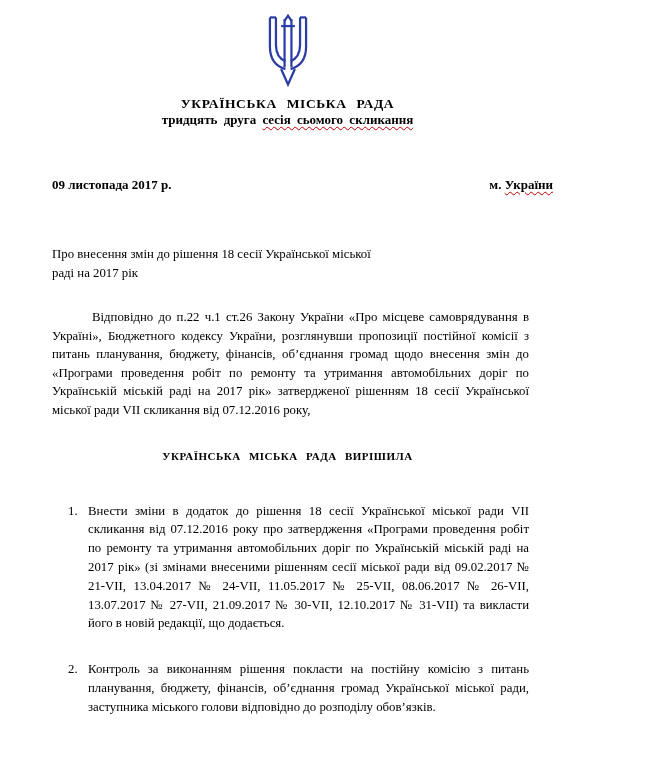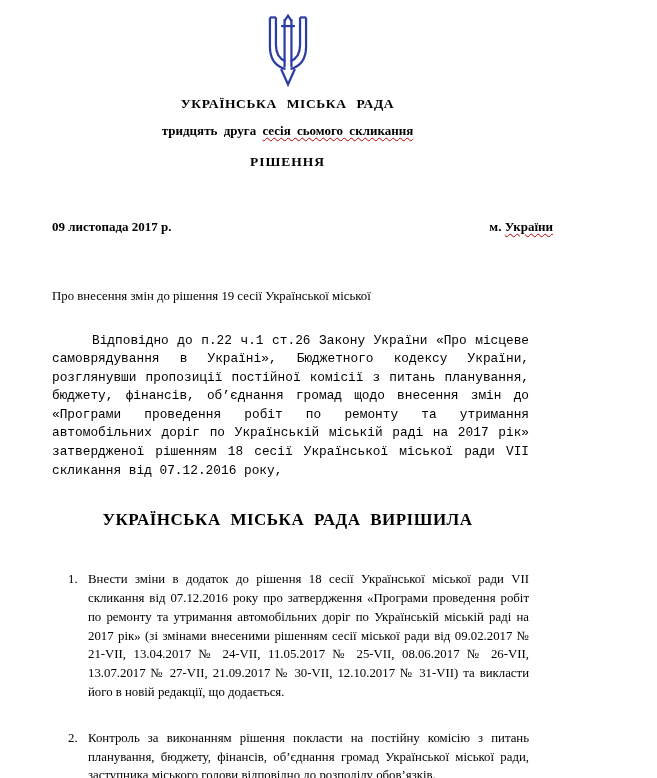--- a/index.html
+++ b/index.html
@@ -22,21 +22,20 @@
   }
   .org-title {
     margin-top: 6px;
     text-align: center;
     font-weight: bold;
     font-size: 13.5px;
     letter-spacing: 0.6px;
     word-spacing: 6px;
   }
   .session-line {
-    margin-top: 11px;
     text-align: center;
     font-weight: bold;
     font-size: 13px;
     word-spacing: 3px;
   }
   .doc-type {
     margin-top: 15px;
     text-align: center;
     font-weight: bold;
     font-size: 13.5px;
@@ -61,27 +60,26 @@
     margin: 52px 46px 0 52px;
     font-size: 12.8px;
     line-height: 18.5px;
   }
   .preamble {
     margin: 26px 46px 0 52px;
     font-size: 12.8px;
     line-height: 18.6px;
     text-align: justify;
     text-indent: 40px;
-    font-family: Liberation Mono, monospace;
   }
   .resolution-heading {
     margin-top: 30px;
     text-align: center;
     font-weight: bold;
-    font-size: 17px;
+    font-size: 11px;
     letter-spacing: 0.5px;
     word-spacing: 5px;
   }
   .list {
     margin-top: 40px;
   }
   .list-item {
     position: relative;
     margin: 0 46px 27px 88px;
     font-size: 12.8px;
@@ -115,29 +113,29 @@
         <path d="M44 4 h7"></path>
         <path d="M22 64 l8 18 l8 -18"></path>
       </g>
     </svg>
   </div>
 
   <div class="org-title">УКРАЇНСЬКА МІСЬКА РАДА</div>
 
   <div class="session-line"><span>тридцять друга </span><span class="spell">сесія сьомого скликання</span></div>
 
-  <div class="doc-type">РІШЕННЯ</div>
 
   <div class="date-row">
     <span>09 листопада  2017 р.</span>
     <span><span>м. </span><span class="spell">України</span></span>
   </div>
 
   <div class="subject">
-    <div>Про внесення змін до рішення 19 сесії Української міської</div>
+    <div>Про внесення змін до рішення 18 сесії Української міської</div>
+    <div>раді на 2017 рік</div>
   </div>
 
   <div class="preamble">Відповідно до п.22 ч.1 ст.26 Закону України «Про місцеве самоврядування в Україні», Бюджетного кодексу України, розглянувши пропозиції постійної комісії з питань планування, бюджету, фінансів, об’єднання громад щодо внесення змін до «Програми проведення робіт по ремонту та утримання автомобільних доріг по Українській міській раді на 2017 рік» затвердженої рішенням 18 сесії Української міської ради VII скликання від 07.12.2016 року,</div>
 
   <div class="resolution-heading">УКРАЇНСЬКА МІСЬКА РАДА ВИРІШИЛА</div>
 
   <div class="list">
     <div class="list-item">
       <span class="num">1.</span>
       <span>Внести зміни в додаток до рішення 18 сесії Української міської ради VII скликання від 07.12.2016 року про затвердження «Програми проведення робіт по ремонту та утримання автомобільних доріг по Українській міській раді на 2017 рік» (зі змінами внесеними рішенням сесії міської ради від 09.02.2017 № 21-VII, 13.04.2017 № 24-VII, 11.05.2017 № 25-VII, 08.06.2017 № 26-VII, 13.07.2017 № 27-VII, 21.09.2017 № 30-VII, 12.10.2017 № 31-VII) та викласти його  в новій редакції, що додається.</span>

